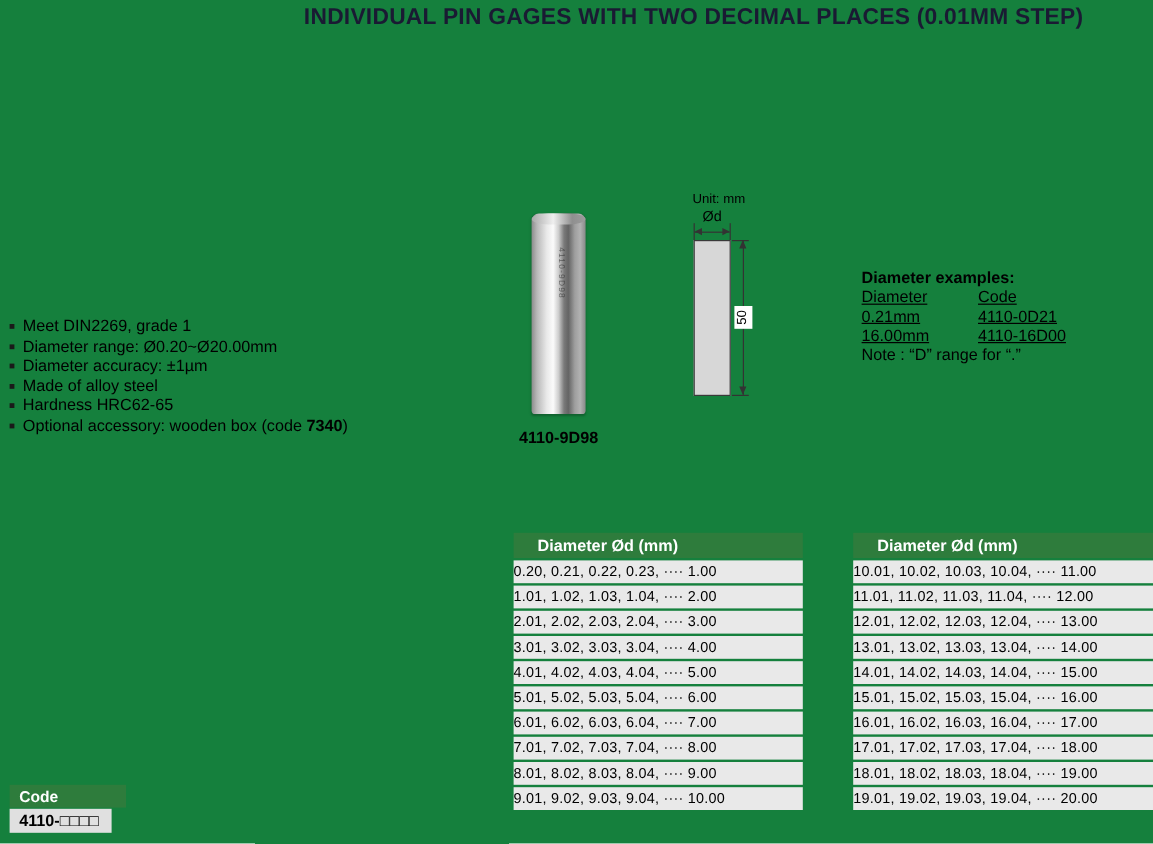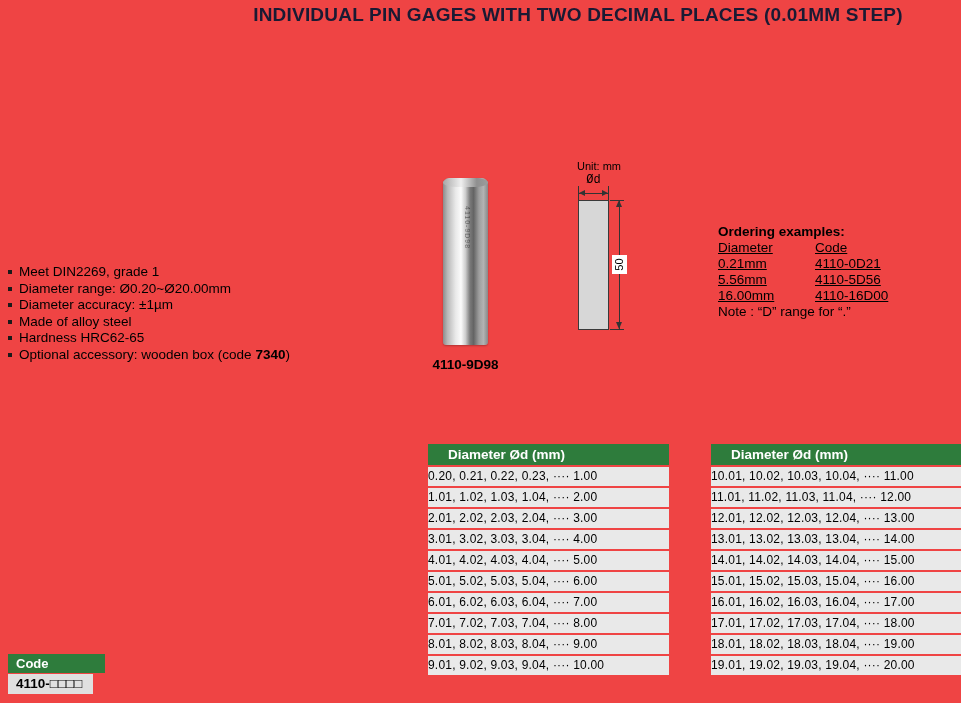--- a/index.html
+++ b/index.html
@@ -1,18 +1,18 @@
 <!DOCTYPE html>
 <html><head>
 <meta charset="utf-8">
 <style>
   * { margin:0; padding:0; box-sizing:border-box; }
   html,body { background:#ffffff; }
   #page {
-    position:relative; width:961px; height:703px; background:#ef4444;
+    position:relative; width:961px; height:703px; background:#15803d;
     font-family:"Liberation Sans", sans-serif; color:#000; overflow:hidden;
   }
   .abs { position:absolute; }
 
   
   #title {
     left:200px; top:4px; width:756px; text-align:center;
     font-size:19px; font-weight:bold; color:#1a1a33; letter-spacing:.2px;
   }
 
@@ -35,21 +35,21 @@
   }
   #pin-mark {
     position:absolute; top:28px; left:21px; writing-mode:vertical-rl;
     font-size:7px; letter-spacing:1px; color:#222; opacity:.55;
   }
   #pin-caption { left:408px; top:357px; width:115px; text-align:center; font-weight:bold; font-size:13.5px; }
 
   
   .dline { background:#333; }
   #unit-label { left:577px; top:160px; font-size:11px; }
-  #od-label  { left:578px; top:173px; width:31px; text-align:center; font-size:12px;font-family:Liberation Mono, monospace; }
+  #od-label  { left:578px; top:173px; width:31px; text-align:center; font-size:12px; }
   #od-ext-l  { left:578px; top:186px; width:1px; height:14px; }
   #od-ext-r  { left:608px; top:186px; width:1px; height:14px; }
   #od-dim    { left:579px; top:193px; width:29px; height:1px; }
   .tri { width:0; height:0; }
   #od-arr-l { left:579px; top:190px; border-top:3.5px solid transparent; border-bottom:3.5px solid transparent; border-right:6px solid #333; }
   #od-arr-r { left:602px; top:190px; border-top:3.5px solid transparent; border-bottom:3.5px solid transparent; border-left:6px solid #333; }
   #draw-rect { left:578px; top:200px; width:31px; height:130px; background:#d7d7d7; border:1px solid #3a3a3a; }
   #h-ext-t { left:610px; top:200px; width:14px; height:1px; }
   #h-ext-b { left:610px; top:329px; width:14px; height:1px; }
   #h-dim   { left:619px; top:201px; width:1px; height:128px; }
@@ -138,32 +138,28 @@
   <div id="od-arr-r" class="abs tri"></div>
   <div id="draw-rect" class="abs"></div>
   <div id="h-ext-t" class="abs dline"></div>
   <div id="h-ext-b" class="abs dline"></div>
   <div id="h-dim" class="abs dline"></div>
   <div id="h-arr-t" class="abs tri"></div>
   <div id="h-arr-b" class="abs tri"></div>
   <div id="h-label" class="abs">50</div>
 
   <div id="ordering" class="abs">
-    <div id="ordering-heading">Ordering examples:</div>
+    <div id="ordering-heading">Diameter examples:</div>
     <div class="orow">
       <span class="oc1">Diameter</span>
       <span>Code</span>
     </div>
     <div class="orow">
       <span class="oc1">0.21mm</span>
       <span>4110-0D21</span>
-    </div>
-    <div class="orow">
-      <span class="oc1">5.56mm</span>
-      <span>4110-5D56</span>
     </div>
     <div class="orow">
       <span class="oc1">16.00mm</span>
       <span>4110-16D00</span>
     </div>
     <div id="ordering-note">Note : “D” range for “.”</div>
   </div>
 
   <div id="code-header" class="abs">Code</div>
   <div id="code-value" class="abs">4110-□□□□</div>

